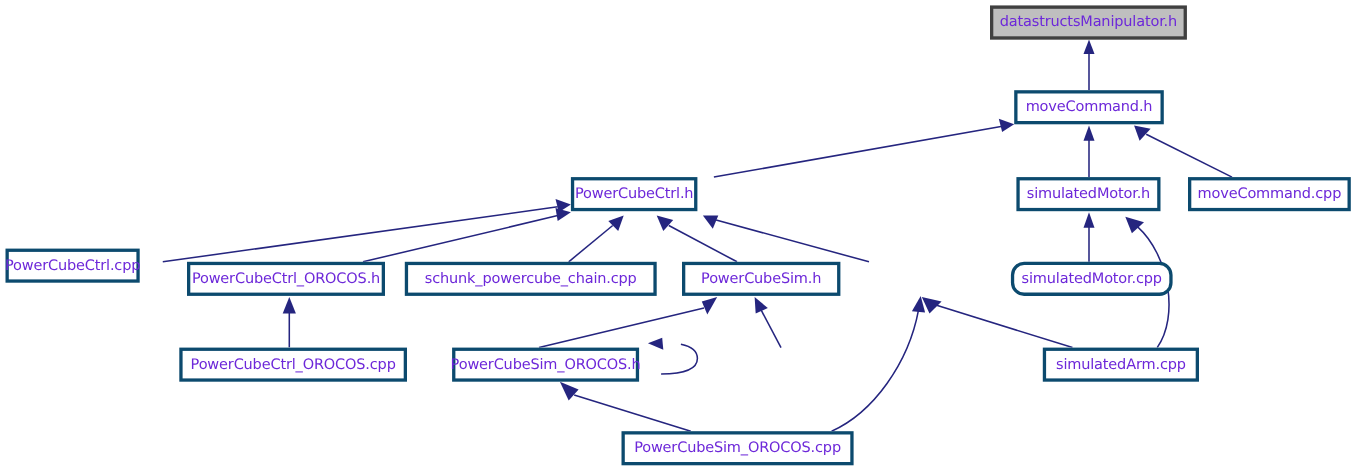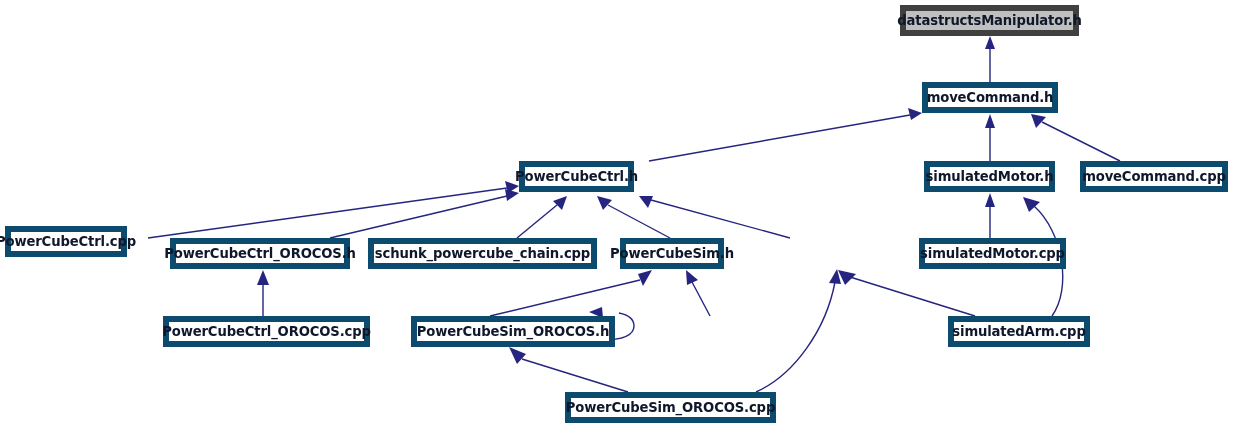--- a/index.html
+++ b/index.html
@@ -19,32 +19,31 @@
     position: absolute;
     left: 0;
     top: 0;
     width: 1237px;
     height: 427px;
     pointer-events: none;
   }
   .node {
     position: absolute;
     box-sizing: border-box;
-    border: 6px solid #0c4a6e;
+    border: 3px solid #0c4a6e;
     background: #ffffff;
-    color: #0f172a;
+    color: #6d28d9;
     font-size: 13.2px;
     line-height: 1;
     display: flex;
     align-items: center;
     justify-content: center;
     white-space: nowrap;
     letter-spacing: -0.15px;
     z-index: 2;
-    font-weight: bold;
   }
   .node.root {
     background: #bfbfbf;
     border-color: #404040;
   }
   .edge-path {
     fill: none;
     stroke: #25257f;
     stroke-width: 1.4;
   }
@@ -117,19 +116,19 @@
   </svg>
 
   <div class="node root" style="left:900px;top:5px;width:179px;height:31px;">datastructsManipulator.h</div>
   <div class="node" style="left:922px;top:82px;width:136px;height:31px;">moveCommand.h</div>
   <div class="node" style="left:519px;top:161px;width:115px;height:31px;">PowerCubeCtrl.h</div>
   <div class="node" style="left:924px;top:161px;width:131px;height:31px;">simulatedMotor.h</div>
   <div class="node" style="left:1080px;top:161px;width:148px;height:31px;">moveCommand.cpp</div>
   <div class="node" style="left:5px;top:226px;width:122px;height:31px;">PowerCubeCtrl.cpp</div>
   <div class="node" style="left:170px;top:238px;width:180px;height:31px;">PowerCubeCtrl_OROCOS.h</div>
   <div class="node" style="left:368px;top:238px;width:229px;height:31px;">schunk_powercube_chain.cpp</div>
-  <div class="node" style="left:620px;top:238px;width:104px;height:31px;">PowerCubeSim.h</div>
-  <div class="node" style="left:919px;top:238px;width:147px;height:31px;">simulatedMotor.cpp</div>
+  <div class="node" style="left:620px;top:238px;width:144px;height:31px;">PowerCubeSim.h</div>
+  <div class="node" style="left:919px;top:238px;width:147px;height:31px;border-radius:12px;">simulatedMotor.cpp</div>
   <div class="node" style="left:163px;top:316px;width:207px;height:31px;text-align:right;">PowerCubeCtrl_OROCOS.cpp</div>
-  <div class="node" style="left:411px;top:316px;width:204px;height:31px;">PowerCubeSim_OROCOS.h</div>
+  <div class="node" style="left:411px;top:316px;width:170px;height:31px;">PowerCubeSim_OROCOS.h</div>
   <div class="node" style="left:948px;top:316px;width:142px;height:31px;">simulatedArm.cpp</div>
   <div class="node" style="left:565px;top:392px;width:211px;height:31px;">PowerCubeSim_OROCOS.cpp</div>
 </div>
 
 </body></html>

